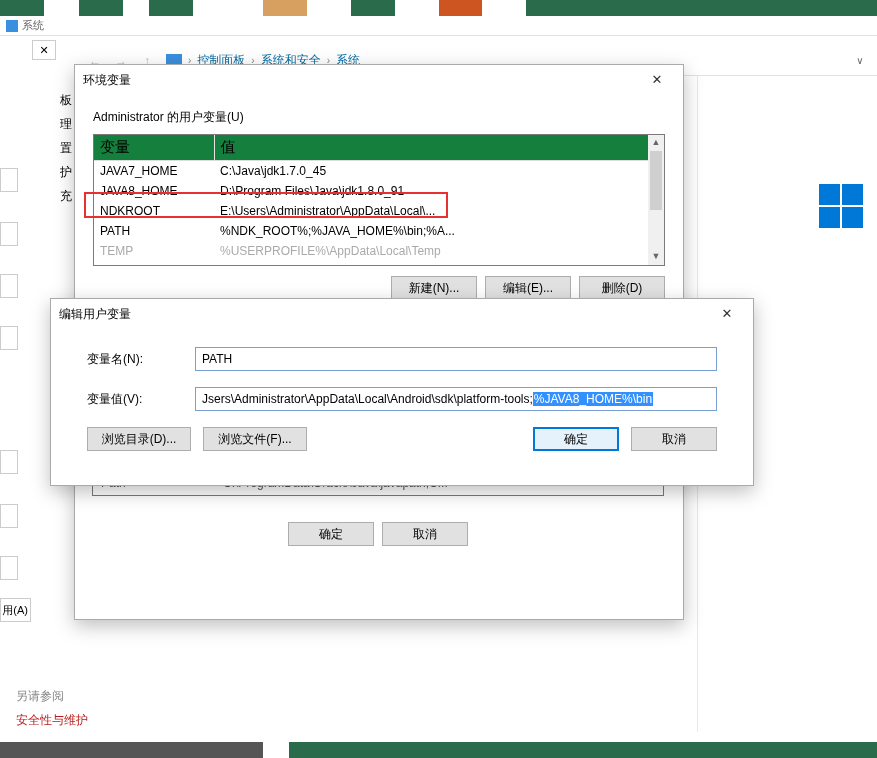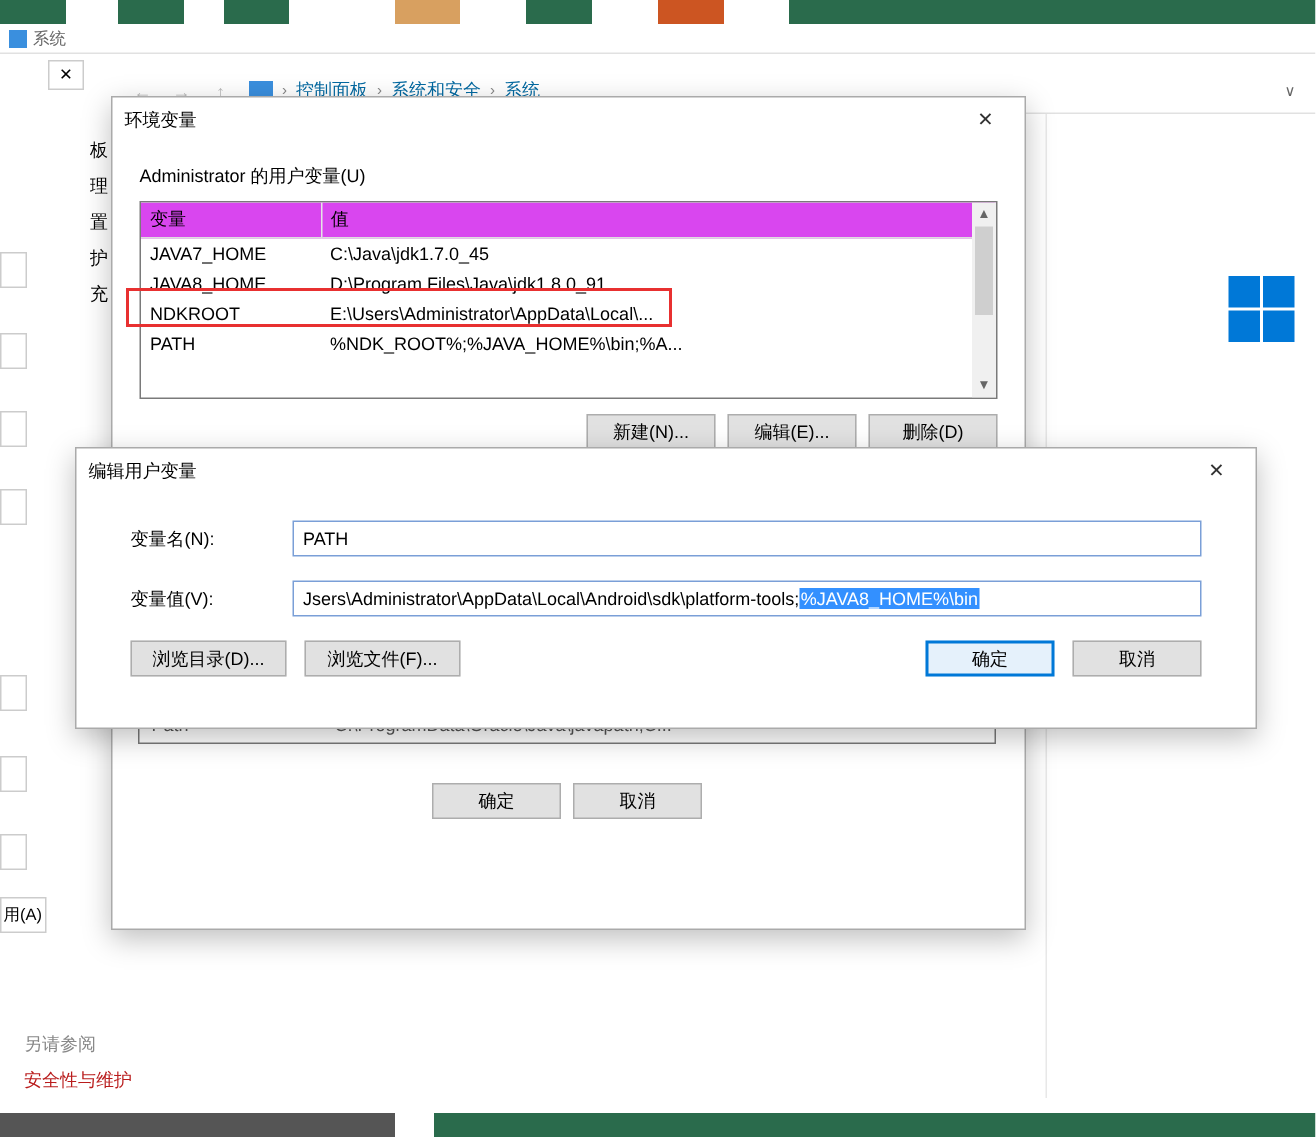--- a/index.html
+++ b/index.html
@@ -184,25 +184,25 @@
   border: 1px solid #7a7a7a;
   width: 100%;
   height: 132px;
   overflow: hidden;
   position: relative;
 }
 .listbox table { width: 100%; border-collapse: collapse; table-layout: fixed; }
 .listbox th {
   text-align: left;
   font-weight: normal;
-  font-size: 12px;
+  font-size: 15px;
   padding: 3px 6px;
   border-bottom: 1px solid #ddd;
   border-right: 1px solid #e5e5e5;
-  background: #d946ef;
+  background: #15803d;
 }
 .listbox td {
   font-size: 12px;
   padding: 3px 6px;
   white-space: nowrap;
   overflow: hidden;
   text-overflow: ellipsis;
 }
 .listbox .scroll {
   position: absolute; right: 0; top: 0; bottom: 0; width: 16px;
@@ -228,21 +228,21 @@
   width: 86px; height: 24px;
   border: 1px solid #adadad;
   background: #e1e1e1;
   font-size: 12px;
   text-align: center;
 }
 
 
 .edit-dialog {
   left: 50px; top: 298px;
-  width: 788px; height: 188px;
+  width: 704px; height: 188px;
   z-index: 20;
 }
 .edit-body { padding: 18px 36px 14px; }
 .form-row { display: flex; align-items: center; margin-bottom: 16px; }
 .form-row label { width: 108px; font-size: 12px; }
 .form-row .inp {
   flex: 1; height: 24px;
   border: 1px solid #7a9fd7;
   padding: 0 6px;
   font-size: 12px;
@@ -361,20 +361,24 @@
               <td>D:\Program Files\Java\jdk1.8.0_91</td>
             </tr>
         <tr>
               <td>NDKROOT</td>
               <td>E:\Users\Administrator\AppData\Local\...</td>
             </tr>
         <tr>
               <td>PATH</td>
               <td>%NDK_ROOT%;%JAVA_HOME%\bin;%A...</td>
             </tr>
+        <tr style="color:#aaa">
+              <td>TEMP</td>
+              <td>%USERPROFILE%\AppData\Local\Temp</td>
+            </tr>
       </tbody>
         </table>
       <div class="scroll">
         <div class="arrow">▲</div>
         <div class="track">
             <div class="thumb"></div>
           </div>
         <div class="arrow" style="position:absolute;bottom:0;left:0;right:0">▼</div>
       </div>
     </div>

